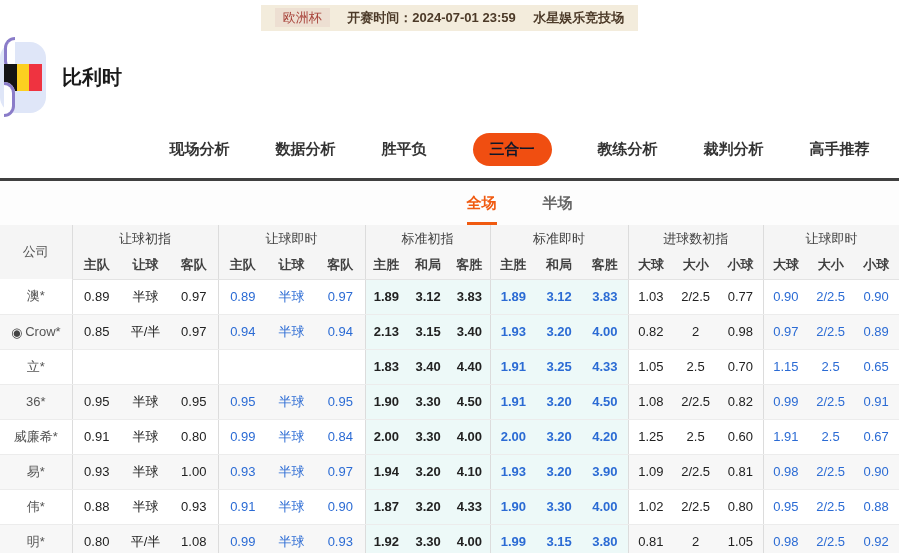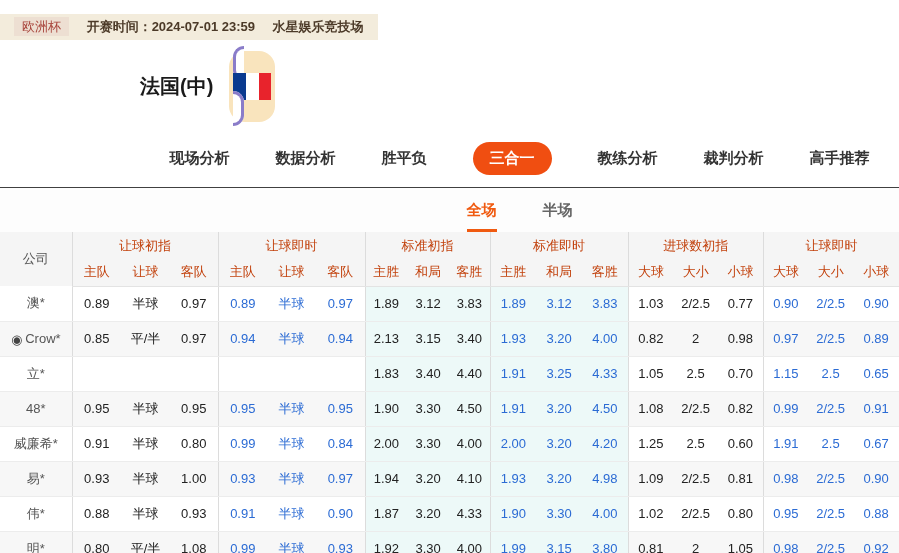--- a/index.html
+++ b/index.html
@@ -1,20 +1,20 @@
 <!DOCTYPE html>
 <html><head>
 <meta charset="utf-8">
 <style>
   * { margin:0; padding:0; box-sizing:border-box; }
   html,body { width:899px; height:553px; overflow:hidden; background:#fff;
     font-family:"Liberation Sans","DejaVu Sans",sans-serif; color:#333; }
 
   
-  .topbar-wrap { padding-top:14px; text-align:left; }
+  .topbar-wrap { padding-top:5px; text-align:center; }
   .topbar { display:inline-block; background:#f3ecdc; padding:4px 14px; font-size:13px; color:#4c3a28; }
   .topbar .league { background:#eddfd2; color:#a8433a; padding:2px 8px; margin-right:14px; }
   .topbar .kickoff { font-weight:bold; margin-right:14px; }
   .topbar .venue { font-weight:bold; }
 
   
   .match-header { display:flex; align-items:center; height:92px; }
   .team { display:flex; align-items:center; gap:16px; }
   .team-home { margin-left:140px; }
   .team-away { margin-right:24px; }
@@ -24,63 +24,63 @@
   .glow-away { background:#dfe6f8; }
   .flag-box { background:#fff; border:3px solid #8a7cc9; border-radius:12px; padding:6px 8px; }
   .flag { display:flex; width:38px; height:27px; }
   .flag span { flex:1; }
 
   .countdown { flex:1; display:flex; align-items:center; justify-content:center; gap:8px; font-size:14px; color:#333; }
   .countdown-value { background:#f0f0f0; border-radius:4px; padding:2px 10px; color:#1f5fd0; font-weight:bold; font-size:19px; }
 
   
   .tabs { display:flex; justify-content:center; align-items:center; gap:46px;
-    padding:10px 0 12px 140px; border-bottom:1px solid #404040; }
+    padding:10px 0 12px 140px; border-bottom:3px solid #404040; }
   .tab { font-size:15px; font-weight:bold; color:#333; cursor:pointer; }
-  .tab.active { background:#f04e11; color:#ffffff; border-radius:18px; padding:7px 17px; }
+  .tab.active { background:#f04e11; color:#0f172a; border-radius:18px; padding:7px 17px; }
 
   
   .subtabs { display:flex; justify-content:center; gap:46px; padding:13px 0 0 140px; height:44px; background:#fdfdfd; }
   .subtab { font-size:15px; font-weight:bold; color:#666; padding-bottom:20px; cursor:pointer; }
   .subtab.active { color:#f05a10; border-bottom:3px solid #f05a10; }
 
   
   table { width:899px; border-collapse:collapse; table-layout:fixed; font-size:13px; }
-  thead th { background:#f5f5f5; color:#c2410c; font-weight:normal; text-align:center; }
+  thead th { background:#f5f5f5; color:#404040; font-weight:normal; text-align:center; }
   thead tr.grp th { height:27px; }
-  thead tr.cols th { height:27px; border-bottom:1px solid #e3e3e3; }
+  thead tr.cols th { height:27px; border-bottom:1px solid #e3e3e3;font-weight:bold; }
   tbody td { height:35px; text-align:center; color:#222; border-bottom:1px solid #ececec; }
   tbody tr.even td { background:#f7f7f7; }
   td.company, th.company { color:#555; }
   .gb { border-left:1px solid #dcdcdc; }
-  td.std { background:#edf9f8 !important; }
+  td.std { background:#edf9f8 !important;font-weight:bold; }
   td.blue { color:#2b6bd4; }
   .ball-icon { display:inline-block; margin-right:3px; color:#444; font-size:13px; vertical-align:-1px; }
 </style>
 </head>
 <body>
 
 <div class="topbar-wrap">
   <div class="topbar">
     <span class="league">欧洲杯</span>
     <span class="kickoff">开赛时间：2024-07-01 23:59</span>
     <span class="venue">水星娱乐竞技场</span>
   </div>
 </div>
 
 <div class="match-header">
-  <div class="team team-home">
-    <span class="team-name">法国(中)</span>
-    <span class="flag-glow glow-home">
-      <span class="flag-box"><span class="flag" id="home-flag">
-            <span style="background: rgb(10, 58, 143);"></span>
-            <span style="background: rgb(255, 255, 255);"></span>
-            <span style="background: rgb(232, 35, 44);"></span>
+  <div class="team team-away">
+    <span class="flag-glow glow-away">
+      <span class="flag-box"><span class="flag" id="away-flag">
+            <span style="background: rgb(20, 20, 20);"></span>
+            <span style="background: rgb(252, 208, 32);"></span>
+            <span style="background: rgb(239, 51, 64);"></span>
           </span></span>
     </span>
+    <span class="team-name">比利时</span>
   </div>
 </div>
 
 <div class="tabs">
     <div class="tab">现场分析</div>
     <div class="tab">数据分析</div>
     <div class="tab">胜平负</div>
     <div class="tab active">三合一</div>
     <div class="tab">教练分析</div>
     <div class="tab">裁判分析</div>
@@ -203,21 +203,21 @@
         <td class="std blue">3.25</td>
         <td class="std blue">4.33</td>
         <td class="gb">1.05</td>
         <td class="">2.5</td>
         <td class="">0.70</td>
         <td class="gb blue">1.15</td>
         <td class="blue">2.5</td>
         <td class="blue">0.65</td>
       </tr>
       <tr class="even">
-        <td class="company">48*</td>
+        <td class="company">36*</td>
         <td class="gb">0.95</td>
         <td class="">半球</td>
         <td class="">0.95</td>
         <td class="gb blue">0.95</td>
         <td class="blue">半球</td>
         <td class="blue">0.95</td>
         <td class="gb std">1.90</td>
         <td class="std">3.30</td>
         <td class="std">4.50</td>
         <td class="gb std blue">1.91</td>
@@ -257,21 +257,21 @@
         <td class="">半球</td>
         <td class="">1.00</td>
         <td class="gb blue">0.93</td>
         <td class="blue">半球</td>
         <td class="blue">0.97</td>
         <td class="gb std">1.94</td>
         <td class="std">3.20</td>
         <td class="std">4.10</td>
         <td class="gb std blue">1.93</td>
         <td class="std blue">3.20</td>
-        <td class="std blue">4.98</td>
+        <td class="std blue">3.90</td>
         <td class="gb">1.09</td>
         <td class="">2/2.5</td>
         <td class="">0.81</td>
         <td class="gb blue">0.98</td>
         <td class="blue">2/2.5</td>
         <td class="blue">0.90</td>
       </tr>
       <tr class="odd">
         <td class="company">伟*</td>
         <td class="gb">0.88</td>

